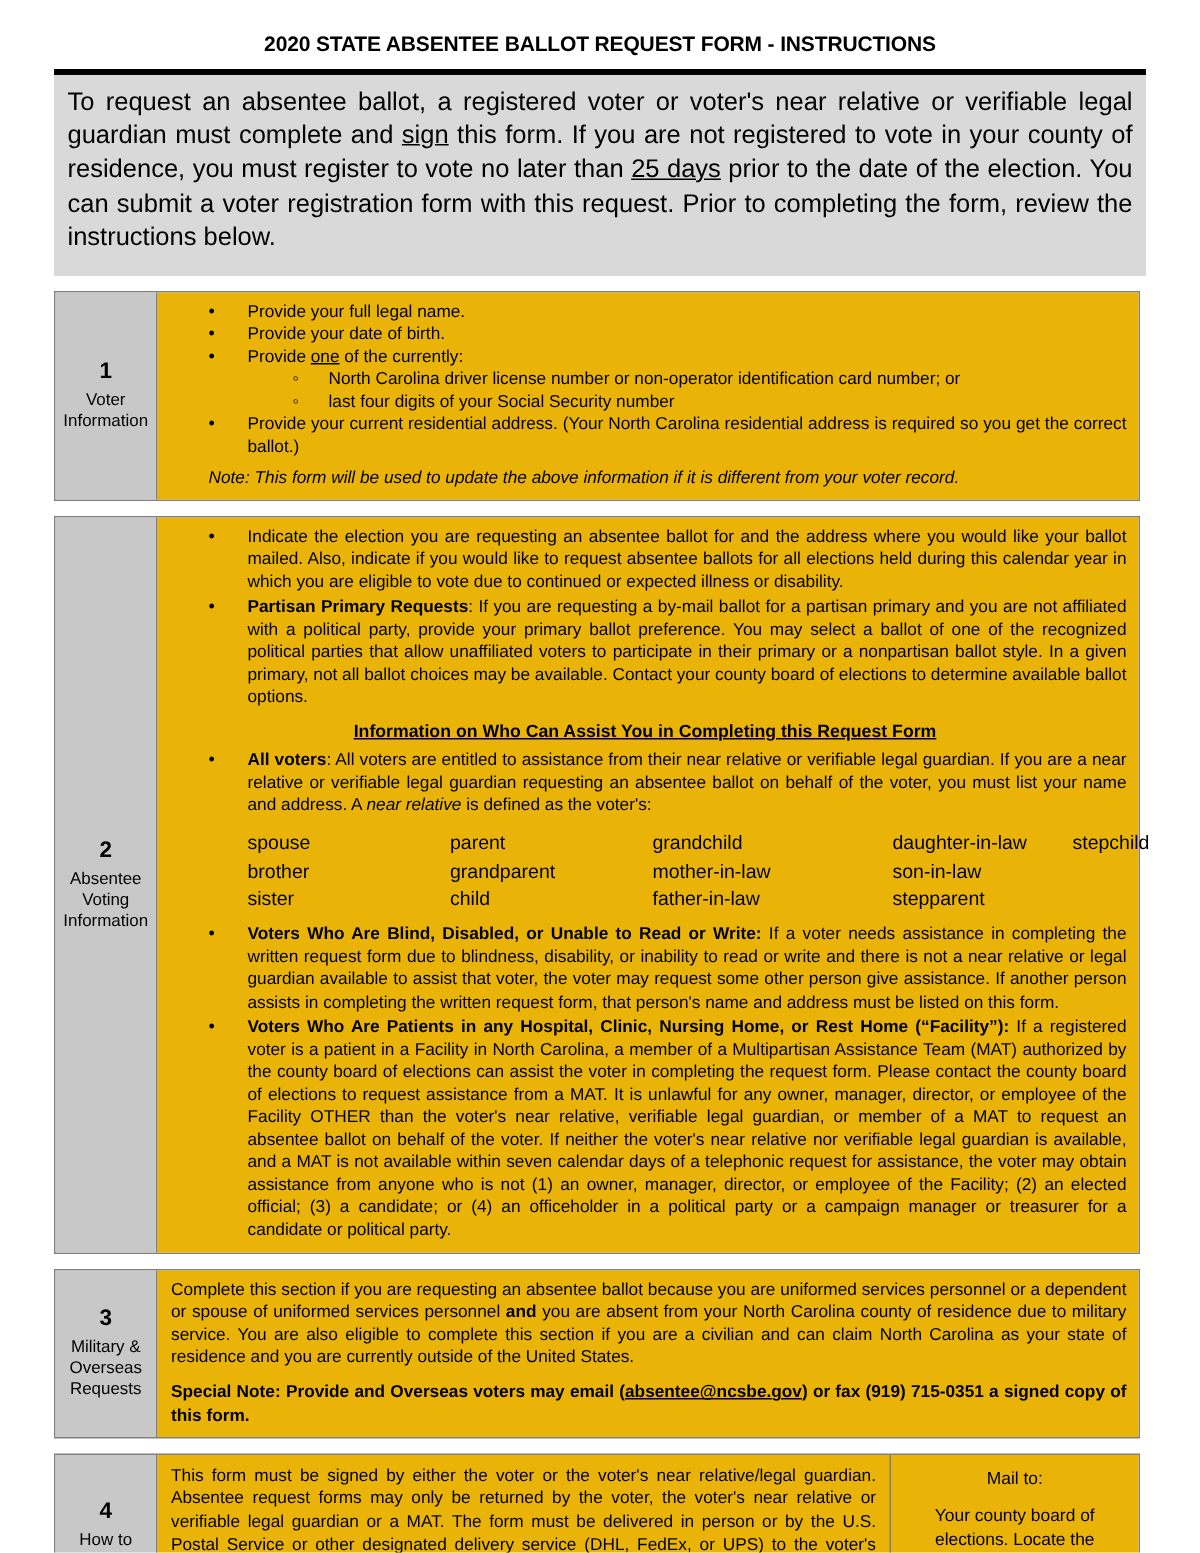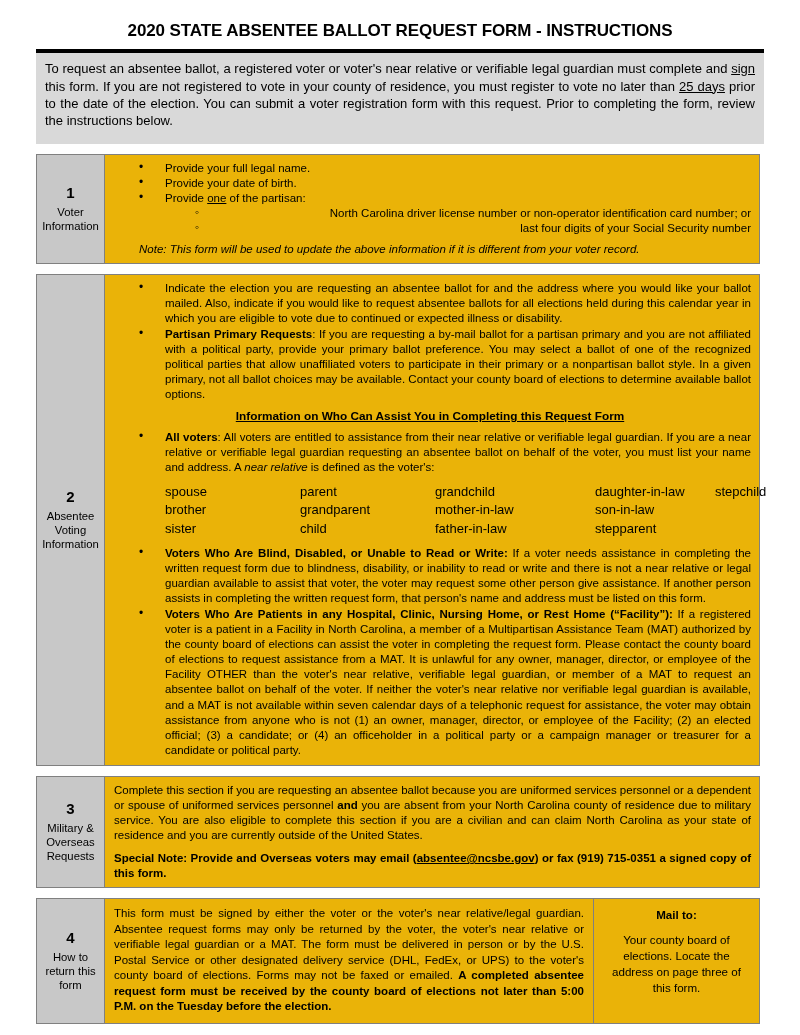--- a/index.html
+++ b/index.html
@@ -19,34 +19,34 @@
     width: 800px;
     height: 1035px;
     box-sizing: border-box;
     padding: 0 36px;
     position: relative;
   }
 
   
   .doc-title {
     text-align: center;
-    font-size: 17px;
+    font-size: 14px;
     font-weight: bold;
     letter-spacing: -0.1px;
     padding-top: 21px;
     padding-bottom: 8px;
     line-height: 1.2;
   }
 
   
   .intro-box {
     background: #d9d9d9;
     border-top: 4px solid #000;
     padding: 7px 9px 14px 9px;
-    font-size: 13px;
+    font-size: 17px;
     line-height: 1.33;
     text-align: justify;
   }
 
   
   .section {
     margin-top: 10px;
     display: flex;
     border: 1px solid #808080;
     box-sizing: border-box;
@@ -103,21 +103,20 @@
     line-height: 1.31;
   }
   ul.sublist {
     margin: 0;
     padding: 0 0 0 30px;
     list-style: none;
   }
   ul.sublist > li {
     position: relative;
     padding-left: 24px;
-    text-align: right;
   }
   ul.sublist > li::before {
     content: "\25E6";
     position: absolute;
     left: 0;
     top: -1px;
     font-size: 12px;
   }
   .justify { text-align: justify; }
   .note-line {
@@ -162,21 +161,21 @@
   .sec4-right {
     width: 166px;
     min-width: 166px;
     border-left: 1px solid #808080;
     padding: 8px 10px;
     text-align: center;
     font-size: 11.6px;
     line-height: 1.38;
     box-sizing: border-box;
   }
-  .mail-head { font-weight: bold; margin-bottom: 9px; }
+  .mail-head { font-weight: normal; margin-bottom: 9px; }
 
   b, strong { font-weight: bold; }
   i, em { font-style: italic; }
   .ul { text-decoration: underline; }
 </style>
 </head>
 <body>
 
 <div class="page">
 
@@ -190,26 +189,27 @@
     <div class="sec-label">
       <div class="sec-num">1</div>
       <div>Voter</div>
       <div>Information</div>
     </div>
     <div class="sec-body">
       <ul class="blist">
         <li>Provide your full legal name.</li>
         <li>Provide your date of birth.</li>
         <li>
-          <span>Provide </span><span class="ul">one</span><span> of the partisan:</span>
+          <span>Provide </span><span class="ul">one</span><span> of the currently:</span>
           <ul class="sublist">
             <li>North Carolina driver license number or non-operator identification card number; or</li>
             <li>last four digits of your Social Security number</li>
           </ul>
         </li>
+        <li class="justify">Provide your current residential address. (Your North Carolina residential address is required so you get the correct ballot.)</li>
       </ul>
       <div class="note-line">Note: This form will be used to update the above information if it is different from your voter record.</div>
     </div>
   </div>
 
   <div class="section">
     <div class="sec-label">
       <div class="sec-num">2</div>
       <div>Absentee</div>
       <div>Voting</div>

